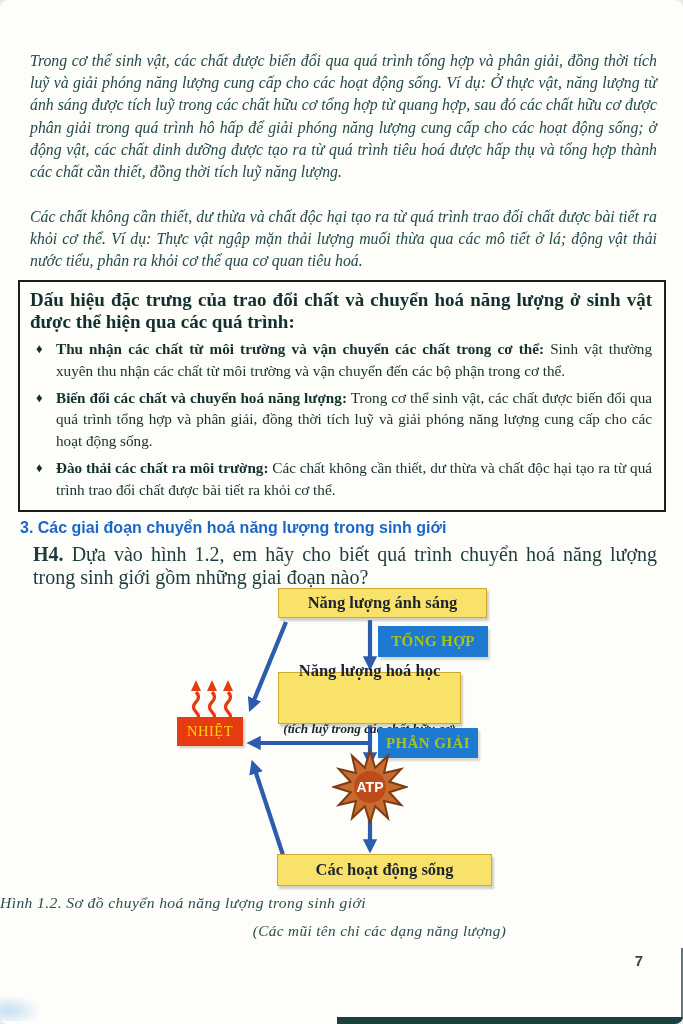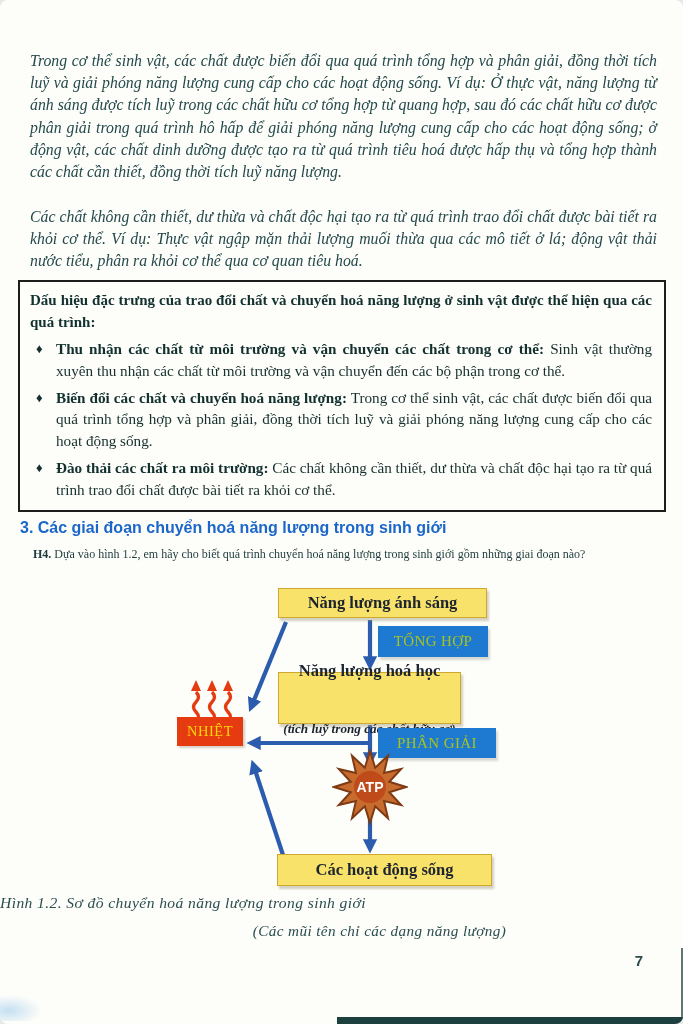--- a/index.html
+++ b/index.html
@@ -22,65 +22,65 @@
     font-size:15.8px;line-height:22.2px;text-align:justify;color:var(--body-text);
   }
   .para-1{top:50px;}
   .para-2{top:206px;}
   .callout{
     position:absolute;left:18px;top:280px;width:648px;
     border:2px solid #1d1d1d;background:#fdfdfa;
     padding:7px 12px 9px 10px;color:var(--box-text);
   }
   .callout-heading{
-    font-weight:bold;font-size:15px;line-height:22px;text-align:justify;
+    font-weight:bold;font-size:19px;line-height:22px;text-align:justify;
     color:#11302e;
   }
   .callout-list{list-style:none;margin-top:5px;}
   .callout-item{
     position:relative;padding-left:26px;margin-top:5px;
     font-size:15.2px;line-height:21.8px;text-align:justify;
   }
   .bullet-glyph{
     position:absolute;left:6px;top:0;font-size:13px;color:#16302e;
   }
   .bullet-lead{font-weight:bold;color:#11302e;}
   .section-heading{
     position:absolute;left:20px;top:519px;width:640px;
     font-family:"Liberation Sans",sans-serif;font-weight:bold;
     font-size:16px;color:var(--heading-blue);
   }
   .question{
     position:absolute;left:33px;top:543px;width:624px;
-    font-size:12px;line-height:22.5px;text-align:justify;color:#1d3b3c;
+    font-size:20px;line-height:22.5px;text-align:justify;color:#1d3b3c;
   }
   .q-label{font-weight:bold;}
   .diagram{position:absolute;left:0;top:585px;width:683px;height:370px;}
   .arrow-layer{position:absolute;left:0;top:0;width:683px;height:370px;}
   .arrow-line{stroke:var(--arrow-blue);stroke-width:4.2;fill:none;}
   .arrowhead-fill{fill:var(--arrow-blue);}
   .dnode{position:absolute;display:flex;flex-direction:column;align-items:center;justify-content:center;text-align:center;}
   .node-yellow{
     background:var(--node-yellow);border:1px solid var(--node-yellow-border);
     color:#1c2430;font-weight:bold;box-shadow:2px 3px 2px rgba(160,155,125,.45);
   }
   .node-blue{
-    background:var(--node-blue);color:var(--node-blue-text);font-weight:normal;
+    background:var(--node-blue);color:var(--node-blue-text);font-weight:bold;
     box-shadow:2px 3px 2px rgba(150,150,140,.35);
   }
   .node-light{left:278px;top:3px;width:209px;height:30px;font-size:16.5px;text-align:center;}
   .node-synth{left:378px;top:41px;width:110px;height:31px;font-size:15px;letter-spacing:.4px;}
   .node-chem{left:278px;top:87px;width:183px;height:52px;font-size:16.5px;line-height:21px;gap:40px;}
   .node-chem .subline{font-size:13.2px;font-style:italic;line-height:16px;}
   .node-heat{
     left:177px;top:132px;width:66px;height:29px;background:var(--heat-red);
     color:var(--heat-text);font-weight:normal;font-size:14.5px;letter-spacing:.5px;
     box-shadow:2px 2px 2px rgba(150,140,120,.4);
   }
-  .node-decomp{left:378px;top:143px;width:118px;height:30px;font-size:15px;letter-spacing:.4px;}
+  .node-decomp{left:378px;top:143px;width:100px;height:30px;font-size:15px;letter-spacing:.4px;}
   .node-mobilize{left:378px;top:226px;width:114px;height:44px;font-size:14.5px;line-height:18.5px;letter-spacing:.3px;}
   .node-activities{left:277px;top:269px;width:215px;height:32px;font-size:16.5px;}
   .heat-icon{position:absolute;left:185px;top:93px;width:54px;height:48px;}
   .heat-path{stroke:var(--heat-red);stroke-width:3.2;fill:none;}
   .heat-head{fill:var(--heat-red);}
   .heat-base{fill:#b9b9b9;opacity:.65;}
   .atp-wrap{position:absolute;left:332px;top:164px;width:76px;height:80px;}
   .atp-star{fill:var(--atp-fill);stroke:var(--atp-stroke);stroke-width:2;}
   .atp-core{fill:#bf4a1a;}
   .atp-text{fill:#ffffff;font-family:"Liberation Sans",sans-serif;font-weight:bold;font-size:14px;}

